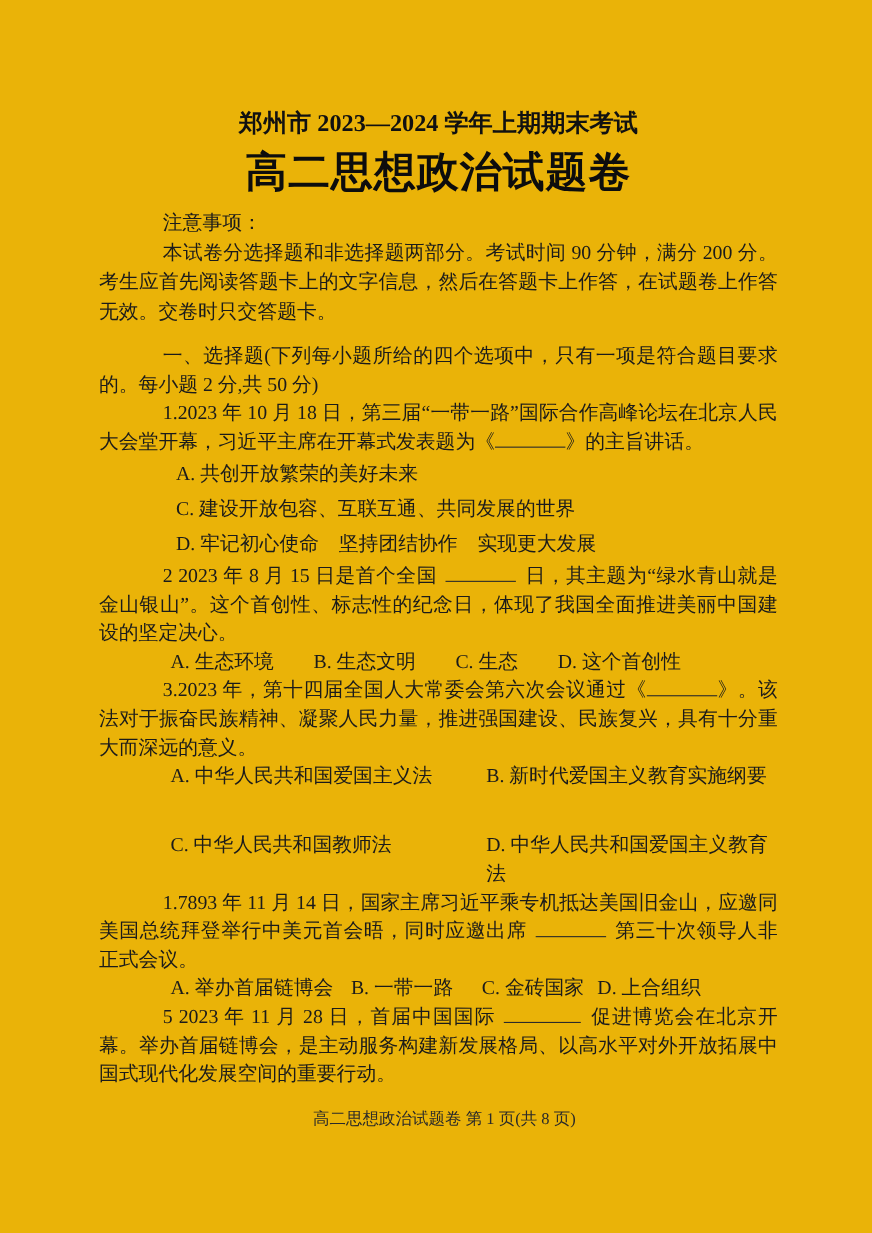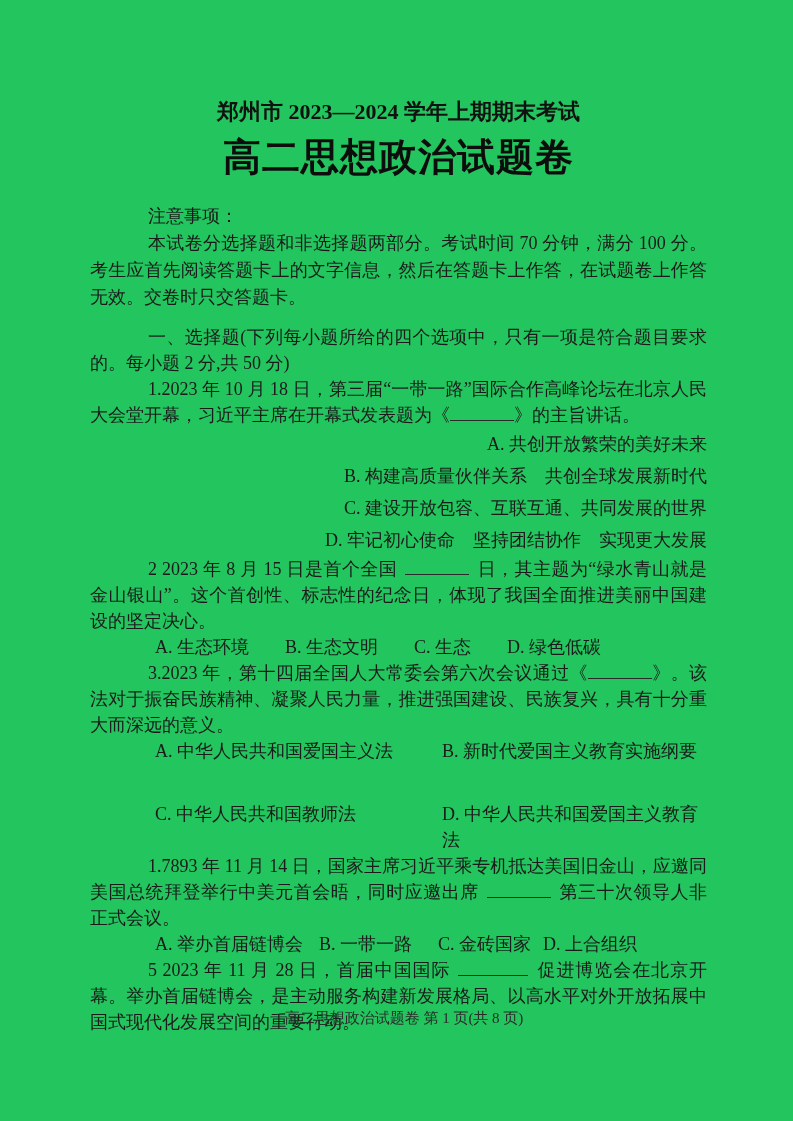--- a/index.html
+++ b/index.html
@@ -1,20 +1,20 @@
 <!DOCTYPE html>
 <html><head>
 <meta charset="utf-8">
 <style>
   html,body{margin:0;padding:0;background:#e8e8e8;}
   .sheet{
     position:relative;
     width:793px;height:1121px;
     margin:0 auto;
-    background:#22c55e;
+    background:#eab308;
     box-sizing:border-box;
     padding:97px 86px 4px 90px;
     font-family:"Liberation Serif","DejaVu Serif",serif;
     color:#1b1b1b;
     overflow:hidden;
   }
   .title1{
     margin:0;text-align:center;
     font-size:22px;line-height:29px;font-weight:bold;color:#111;
   }
@@ -22,25 +22,25 @@
     margin:8px 0 0;text-align:center;
     font-size:38px;line-height:47px;font-weight:bold;color:#0d0d0d;
     letter-spacing:1px;
   }
   .para{
     margin:0;font-size:18px;line-height:26px;
     text-align:justify;
   }
   .notice-para{line-height:27px;}
   .indent{text-indent:58px;}
-  .notice-heading{margin-top:22px;text-indent:58px;}
+  .notice-heading{margin-top:8px;text-indent:58px;}
   .section-heading{margin-top:13px;}
   .question{margin:0;}
   .opts-stacked{margin:0;padding-left:70px;}
-  .opts-stacked p{margin:0;font-size:18px;line-height:32px;text-align:right;}
+  .opts-stacked p{margin:0;font-size:18px;line-height:32px;text-align:left;}
   .opts-row{margin:0;padding-left:65px;font-size:18px;line-height:26px;}
   .opts-row .opt{display:inline-block;}
   .q2-opts .opt{margin-right:36px;}
   .q2-opts .opt:last-child{margin-right:0;}
   .q4-opts .opt1{margin-right:16px;}
   .q4-opts .opt2{margin-right:26px;}
   .q4-opts .opt3{margin-right:12px;}
   .opts-grid{
     display:grid;grid-template-columns:250px 1fr;
     row-gap:4px;padding-left:65px;
@@ -62,40 +62,39 @@
 </head>
 <body>
 
 <div class="sheet">
 
   <h1 class="title1">郑州市 2023—2024 学年上期期末考试</h1>
   <h2 class="title2">高二思想政治试题卷</h2>
 
   <section>
     <p class="para notice-para notice-heading">注意事项：</p>
-    <p class="para notice-para indent">本试卷分选择题和非选择题两部分。考试时间 70 分钟，满分 100 分。考生应首先阅读答题卡上的文字信息，然后在答题卡上作答，在试题卷上作答无效。交卷时只交答题卡。</p>
+    <p class="para notice-para indent">本试卷分选择题和非选择题两部分。考试时间 90 分钟，满分 200 分。考生应首先阅读答题卡上的文字信息，然后在答题卡上作答，在试题卷上作答无效。交卷时只交答题卡。</p>
   </section>
 
   <section>
     <p class="para indent section-heading">一、选择题(下列每小题所给的四个选项中，只有一项是符合题目要求的。每小题 2 分,共 50 分)</p>
 
     <div class="question">
       <p class="para indent"><span>1.2023 年 10 月 18 日，第三届“一带一路”国际合作高峰论坛在北京人民大会堂开幕，习近平主席在开幕式发表题为《</span><span class="blank"></span><span>》的主旨讲话。</span></p>
       <div class="opts-stacked">
         <p>A. 共创开放繁荣的美好未来</p>
-        <p>B. 构建高质量伙伴关系　共创全球发展新时代</p>
         <p>C. 建设开放包容、互联互通、共同发展的世界</p>
         <p>D. 牢记初心使命　坚持团结协作　实现更大发展</p>
       </div>
     </div>
 
     <div class="question">
       <p class="para indent"><span>2 2023 年 8 月 15 日是首个全国</span><span class="blank spaced"></span><span>日，其主题为“绿水青山就是金山银山”。这个首创性、标志性的纪念日，体现了我国全面推进美丽中国建设的坚定决心。</span></p>
       <p class="para opts-row q2-opts">
-        <span class="opt">A. 生态环境</span><span class="opt">B. 生态文明</span><span class="opt">C. 生态</span><span class="opt">D. 绿色低碳</span>
+        <span class="opt">A. 生态环境</span><span class="opt">B. 生态文明</span><span class="opt">C. 生态</span><span class="opt">D. 这个首创性</span>
       </p>
     </div>
 
     <div class="question">
       <p class="para indent"><span>3.2023 年，第十四届全国人大常委会第六次会议通过《</span><span class="blank"></span><span>》。该法对于振奋民族精神、凝聚人民力量，推进强国建设、民族复兴，具有十分重大而深远的意义。</span></p>
       <div class="opts-grid">
         <span>A. 中华人民共和国爱国主义法</span>
         <span>B. 新时代爱国主义教育实施纲要</span>
         <span>C. 中华人民共和国教师法</span>
         <span>D. 中华人民共和国爱国主义教育法</span>

